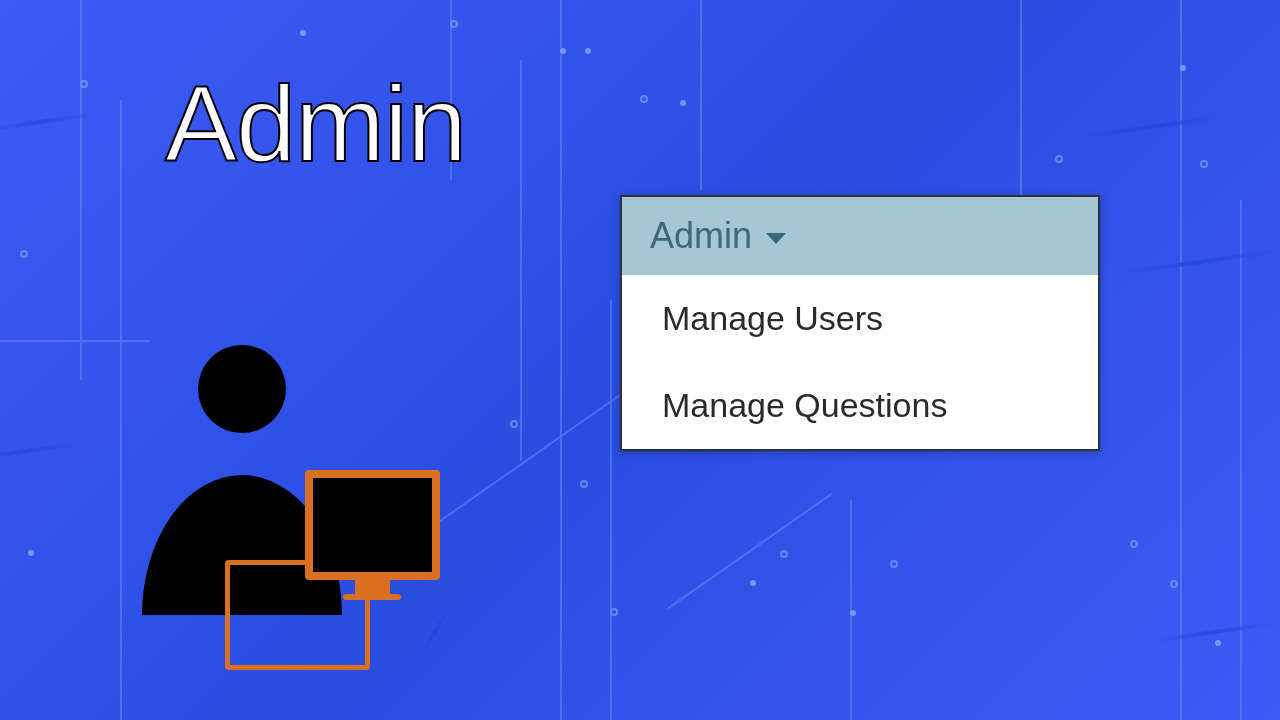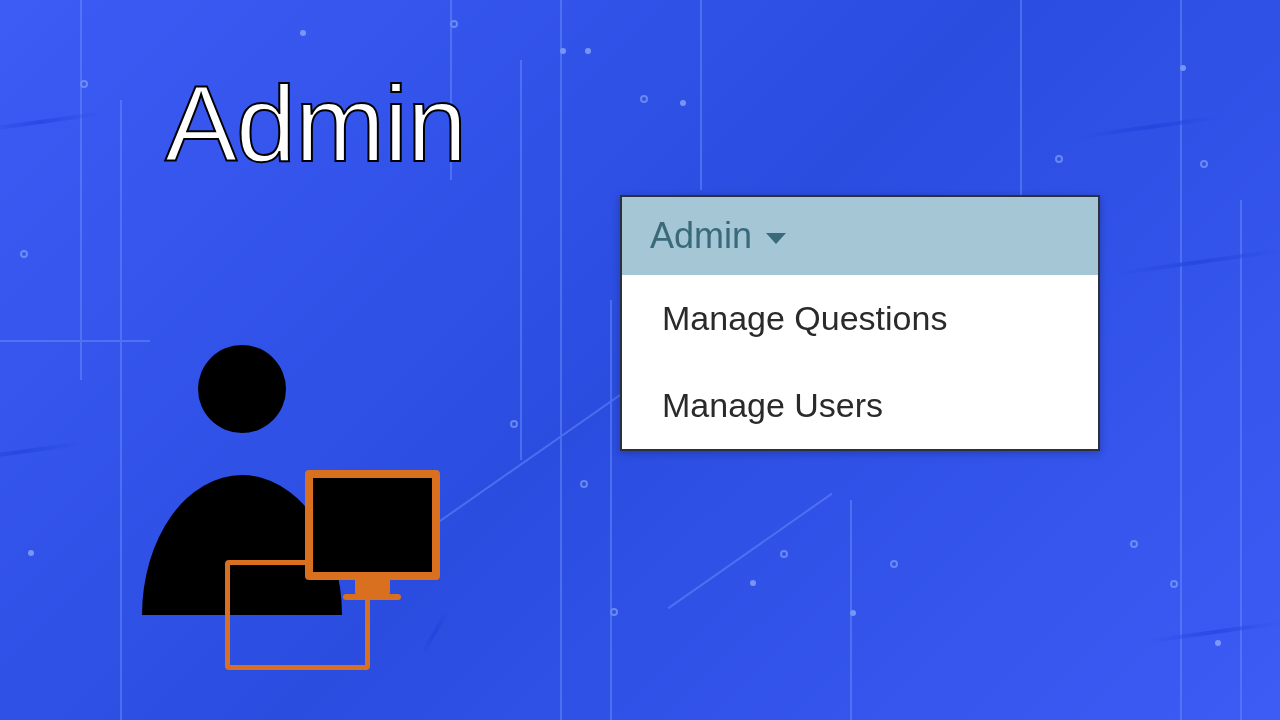--- a/index.html
+++ b/index.html
@@ -232,16 +232,16 @@
   <div class="monitor-stand"></div>
   <div class="monitor-base"></div>
 </div>
 
 <div class="dropdown">
   <div class="dropdown-header">
     <span>Admin</span>
     <span class="caret-down"></span>
   </div>
   <div class="dropdown-body">
+    <div class="dropdown-item">Manage Users</div>
     <div class="dropdown-item">Manage Questions</div>
-    <div class="dropdown-item">Manage Users</div>
   </div>
 </div>
 
 </body></html>

